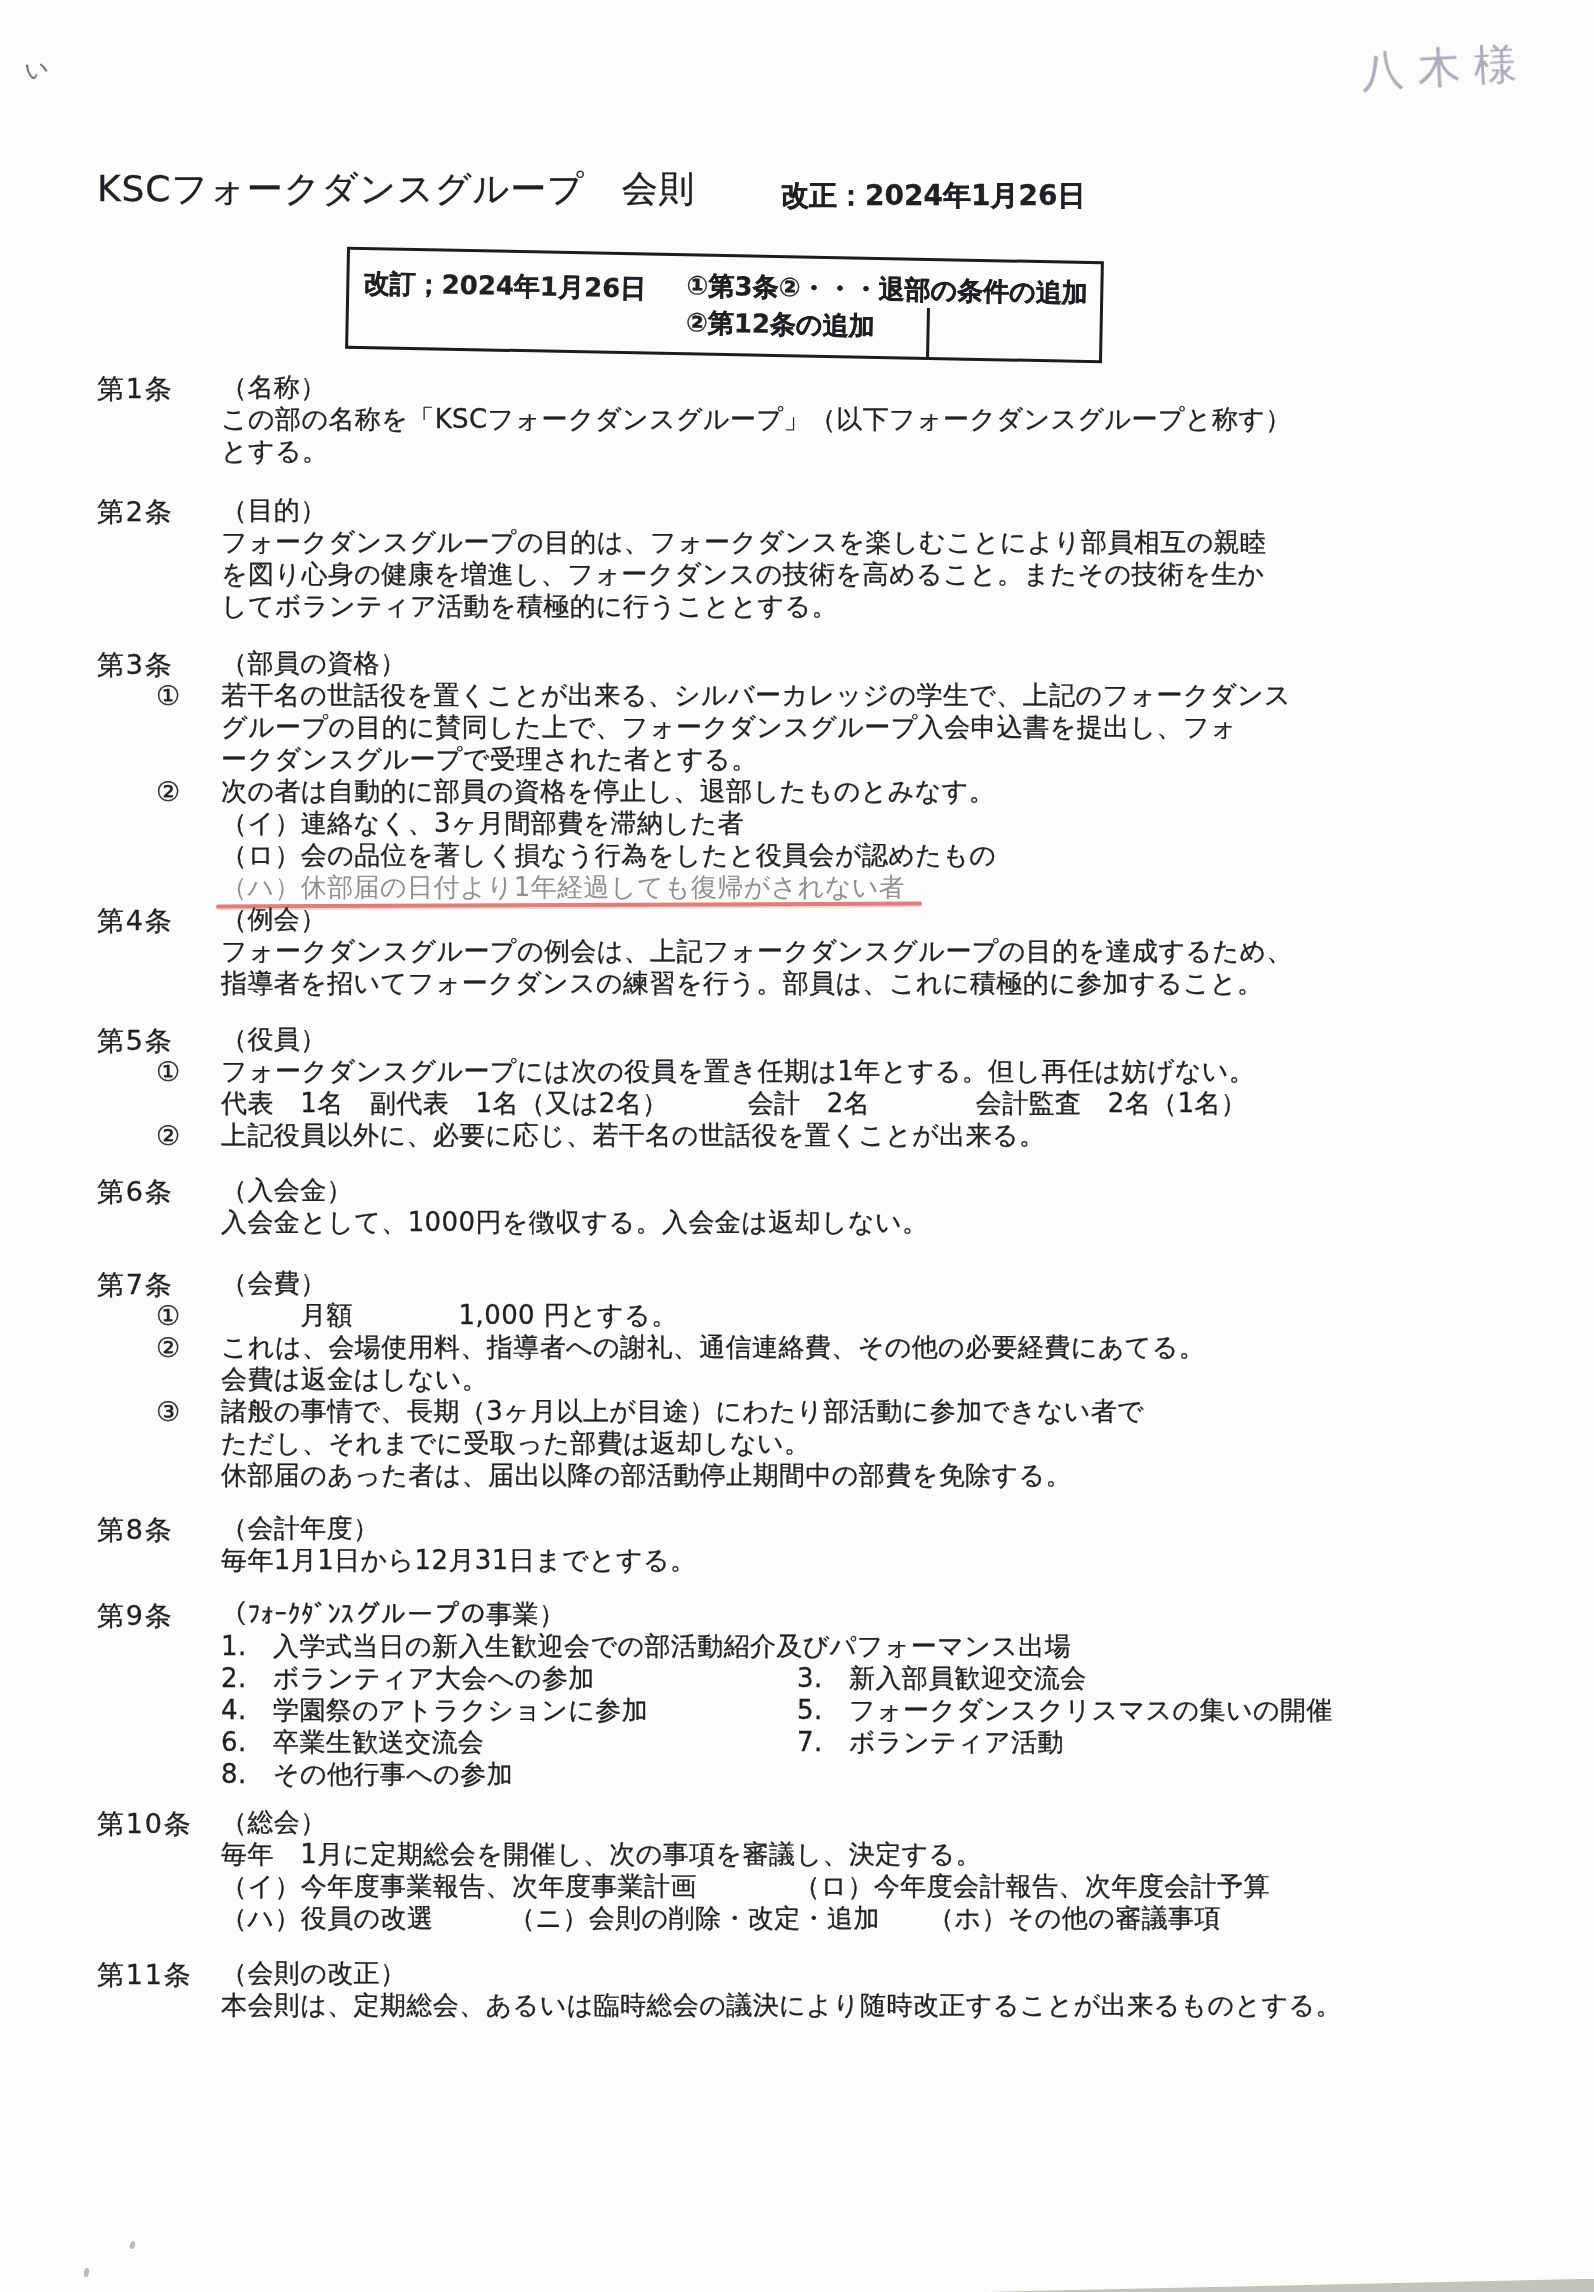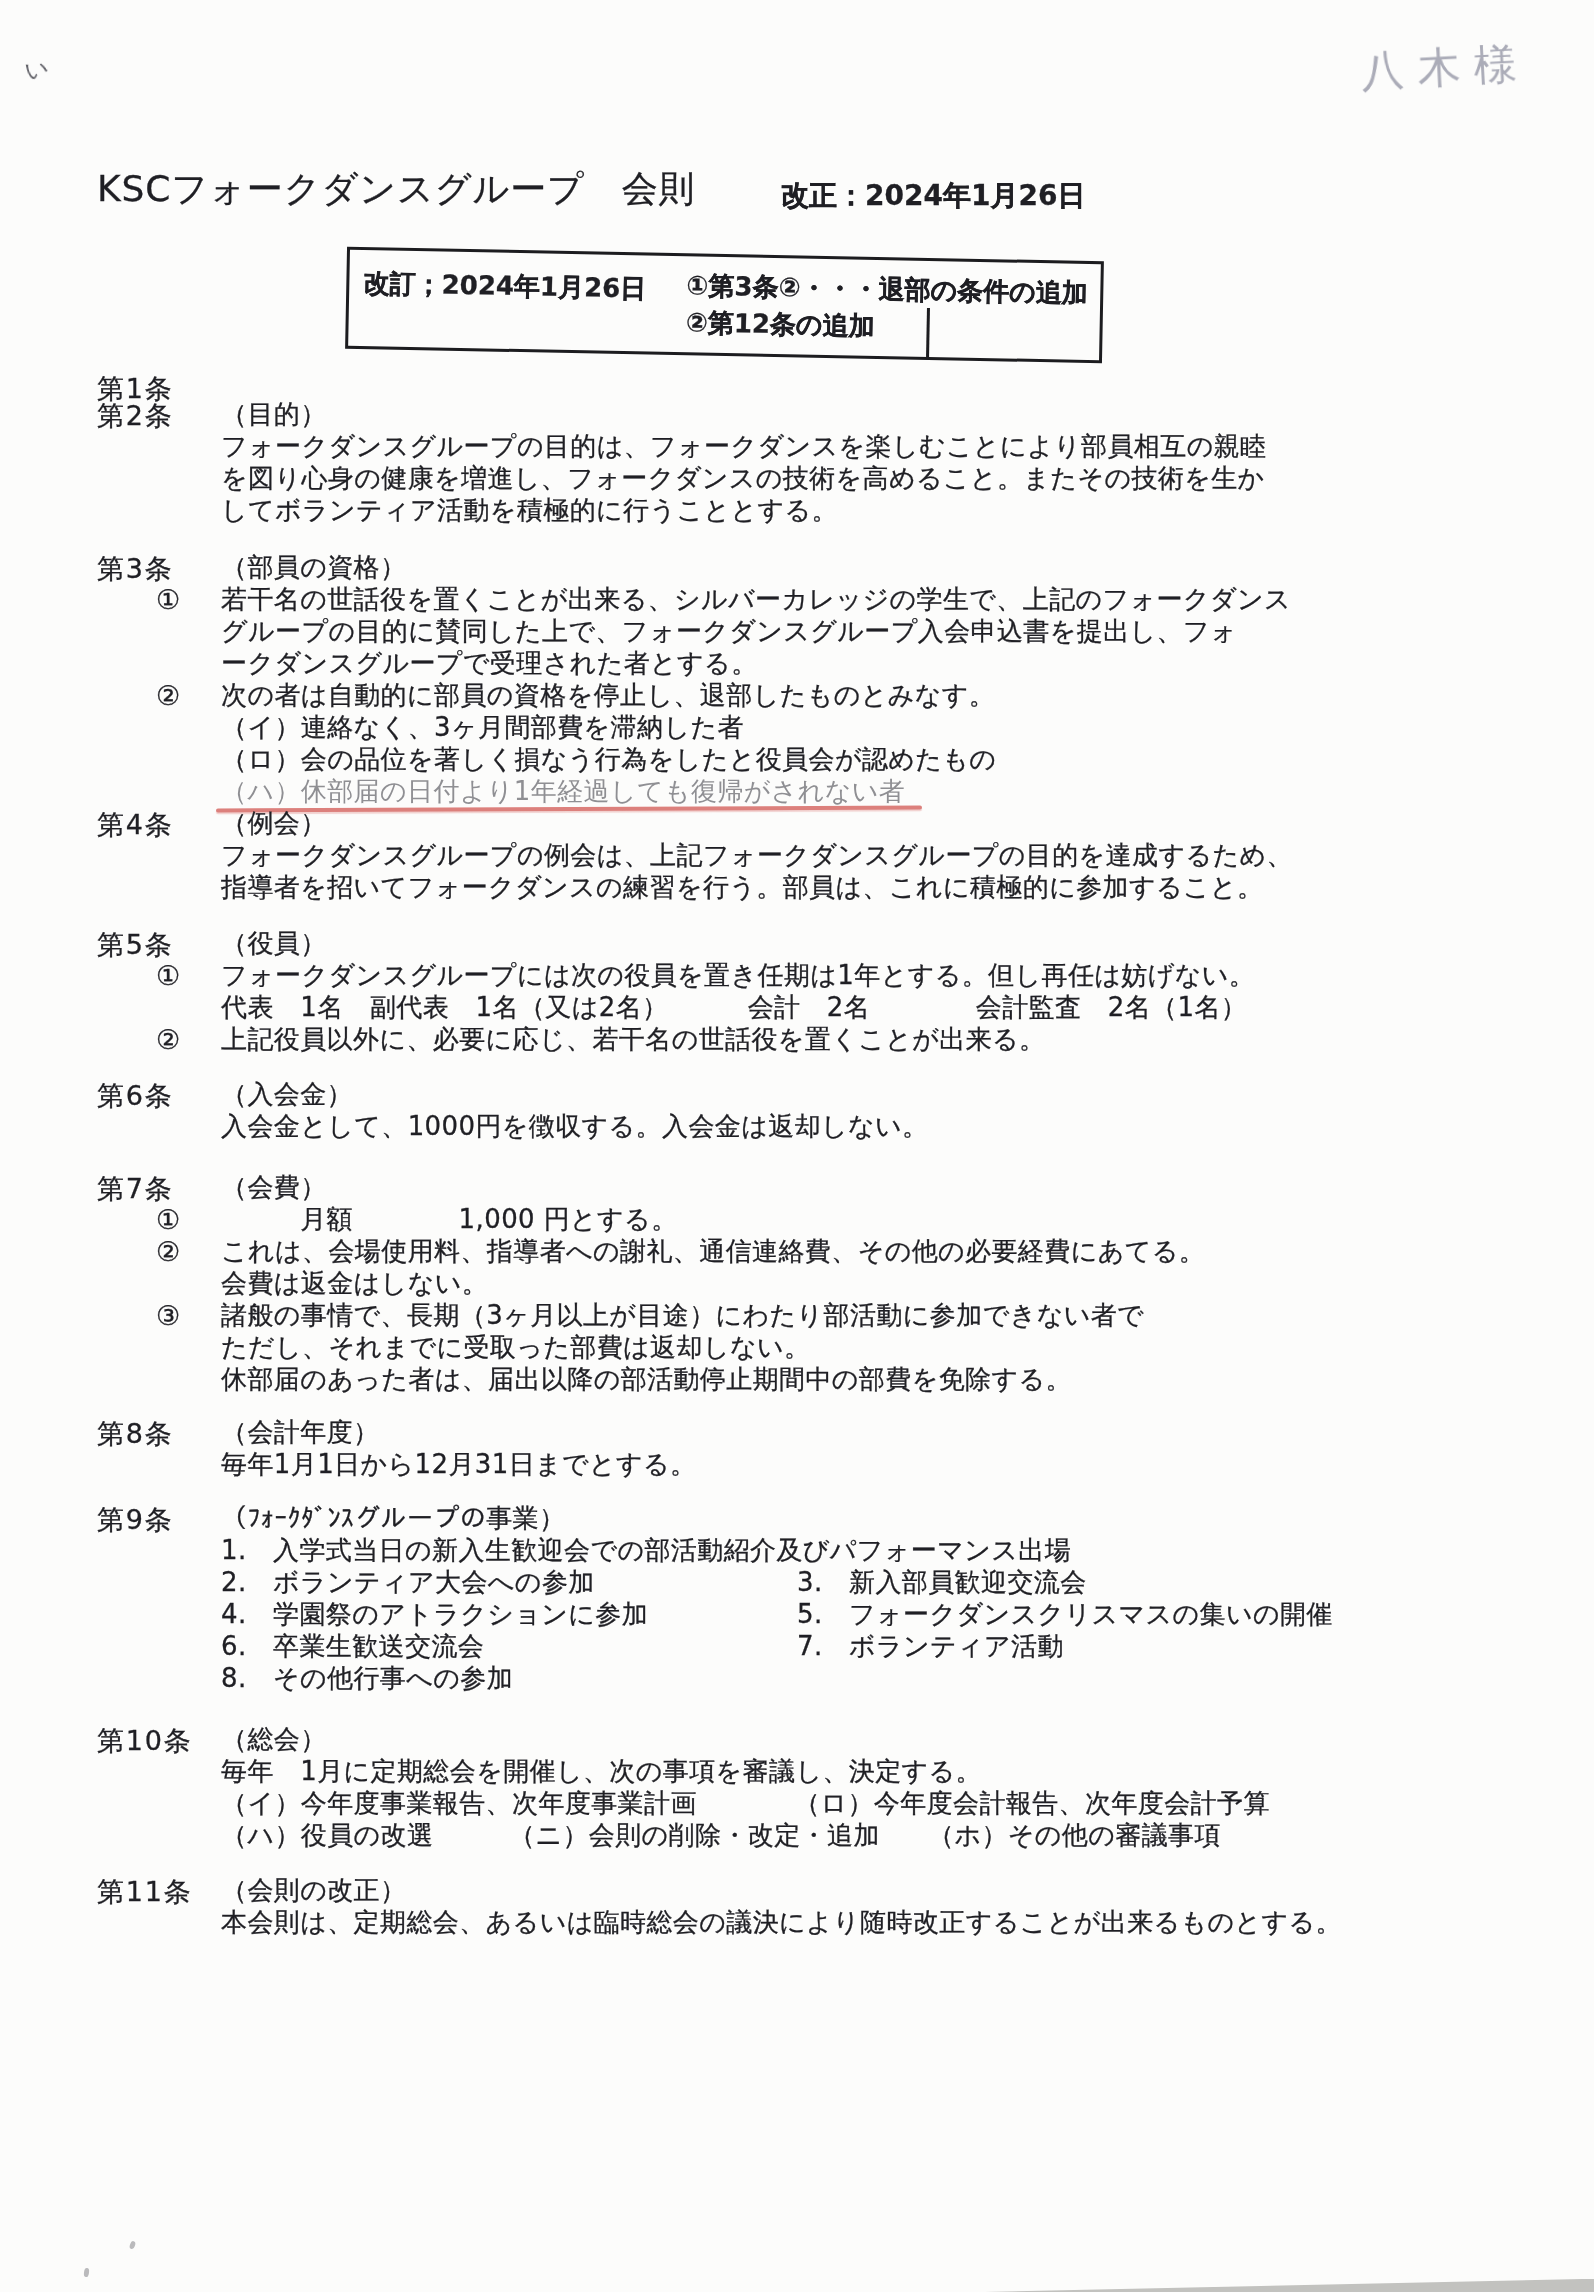--- a/index.html
+++ b/index.html
@@ -45,21 +45,21 @@
     display:flex; padding:10.7px 12.5px 7.2px 14.3px;
   }
   .rev-date { width:333px; font-size:26px; font-weight:bold; padding-top:5.4px; white-space:nowrap; }
   .rev-items { flex:1; font-size:26px; font-weight:bold; line-height:37px; white-space:nowrap; }
   .rev-divider { position:absolute; left:578px; top:47px; width:2.7px; height:50px; background:#1c1c1f; }
 
   .articles { position:absolute; left:0; top:371px; width:1594px; }
   .article { position:relative; }
   .a1{margin-bottom:27px}.a2{margin-bottom:25px}.a3{margin-bottom:0px}
   .a4{margin-bottom:24px}.a5{margin-bottom:23px}.a6{margin-bottom:29px}
-  .a7{margin-bottom:20.6px}.a8{margin-bottom:22.4px}.a9{margin-bottom:29px}
+  .a7{margin-bottom:20.6px}.a8{margin-bottom:22.4px}.a9{margin-bottom:16px}
   .a10{margin-bottom:23px}.a11{margin-bottom:25px}.a12{margin-bottom:0}
   .art-no {
     position:absolute; left:97px; top:0;
     font-size:27px; letter-spacing:1.8px; white-space:nowrap;
   }
   .art-body {
     position:relative; margin:0 27px 0 221px;
     font-size:26px; line-height:32px; letter-spacing:0.4px;
     white-space:nowrap;
   }
@@ -111,20 +111,25 @@
       <div>①第3条②・・・退部の条件の追加</div>
       <div>②第12条の追加</div>
     </div>
     <div class="rev-divider"></div>
   </div>
 
   <div class="articles">
 
     <div class="article a1">
       <span class="art-no">第1条</span>
+      <div class="art-body">
+        <div>（名称）</div>
+        <div>この部の名称を「KSCフォークダンスグループ」（以下フォークダンスグループと称す）</div>
+        <div>とする。</div>
+      </div>
     </div>
 
     <div class="article a2">
       <span class="art-no">第2条</span>
       <div class="art-body">
         <div>（目的）</div>
         <div>フォークダンスグループの目的は、フォークダンスを楽しむことにより部員相互の親睦</div>
         <div>を図り心身の健康を増進し、フォークダンスの技術を高めること。またその技術を生か</div>
         <div>してボランティア活動を積極的に行うこととする。</div>
       </div>

